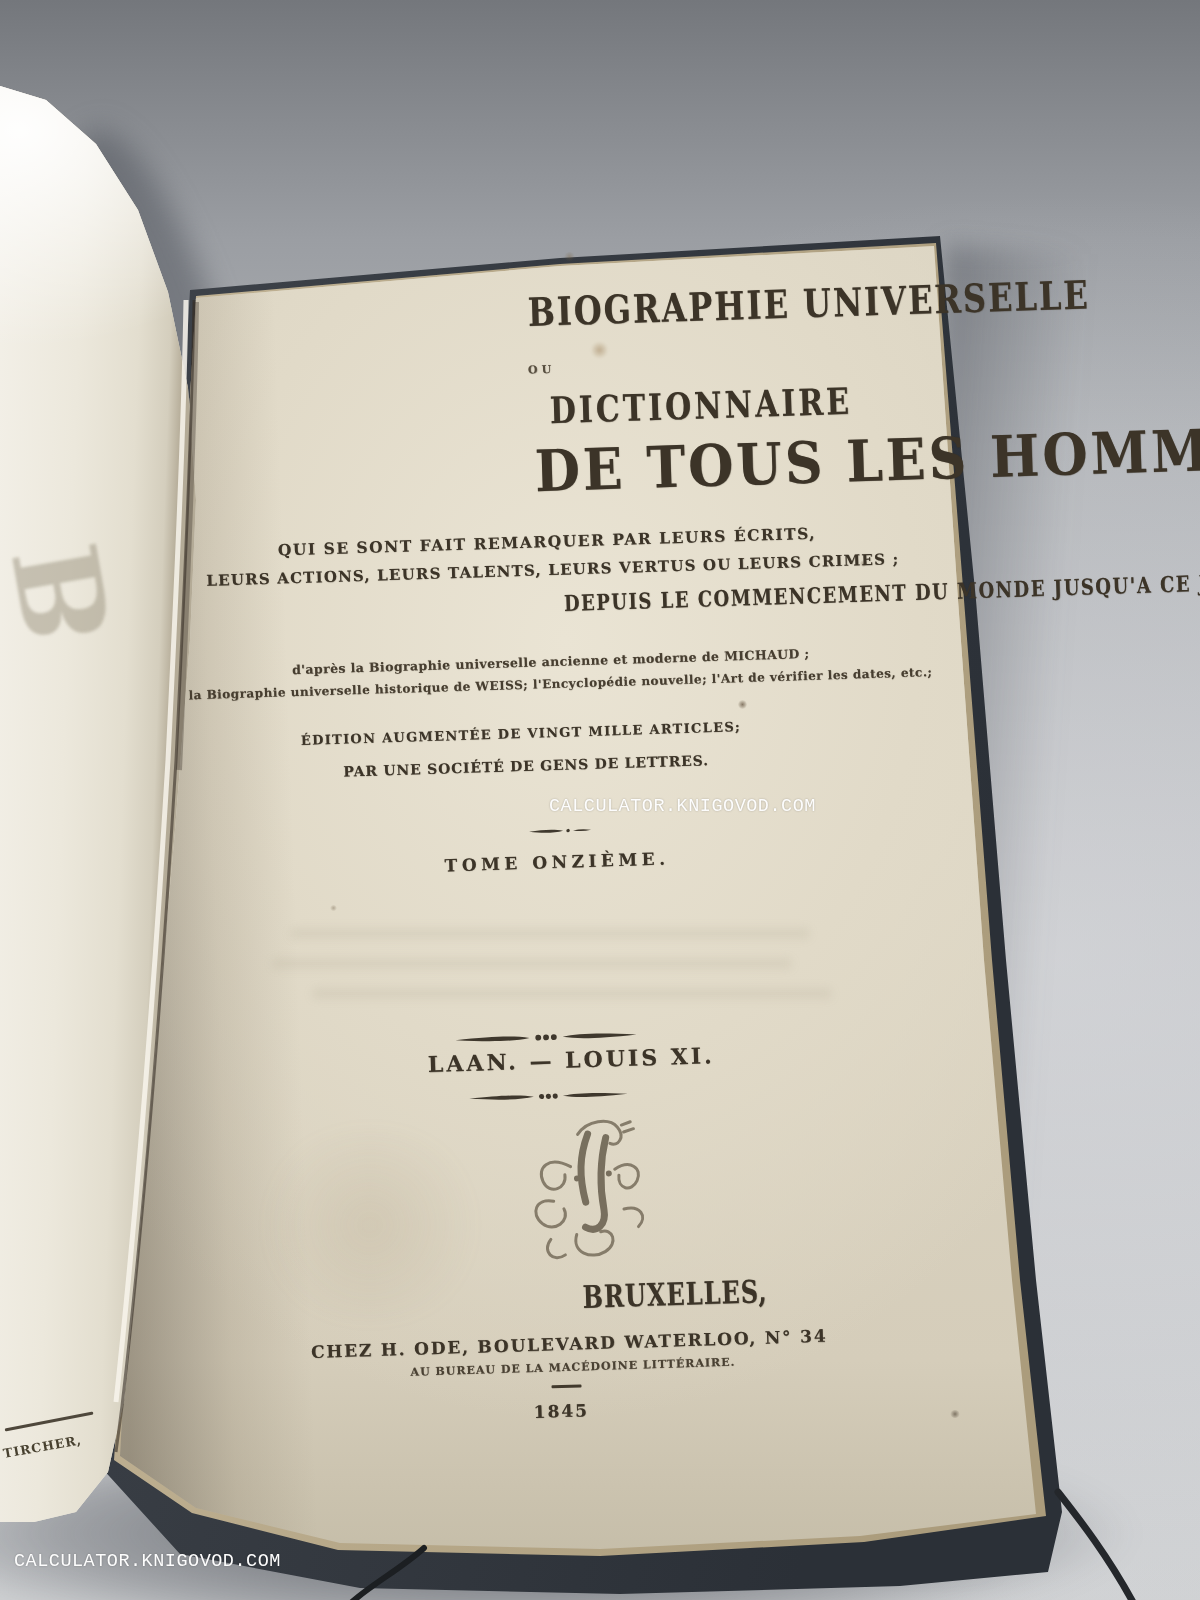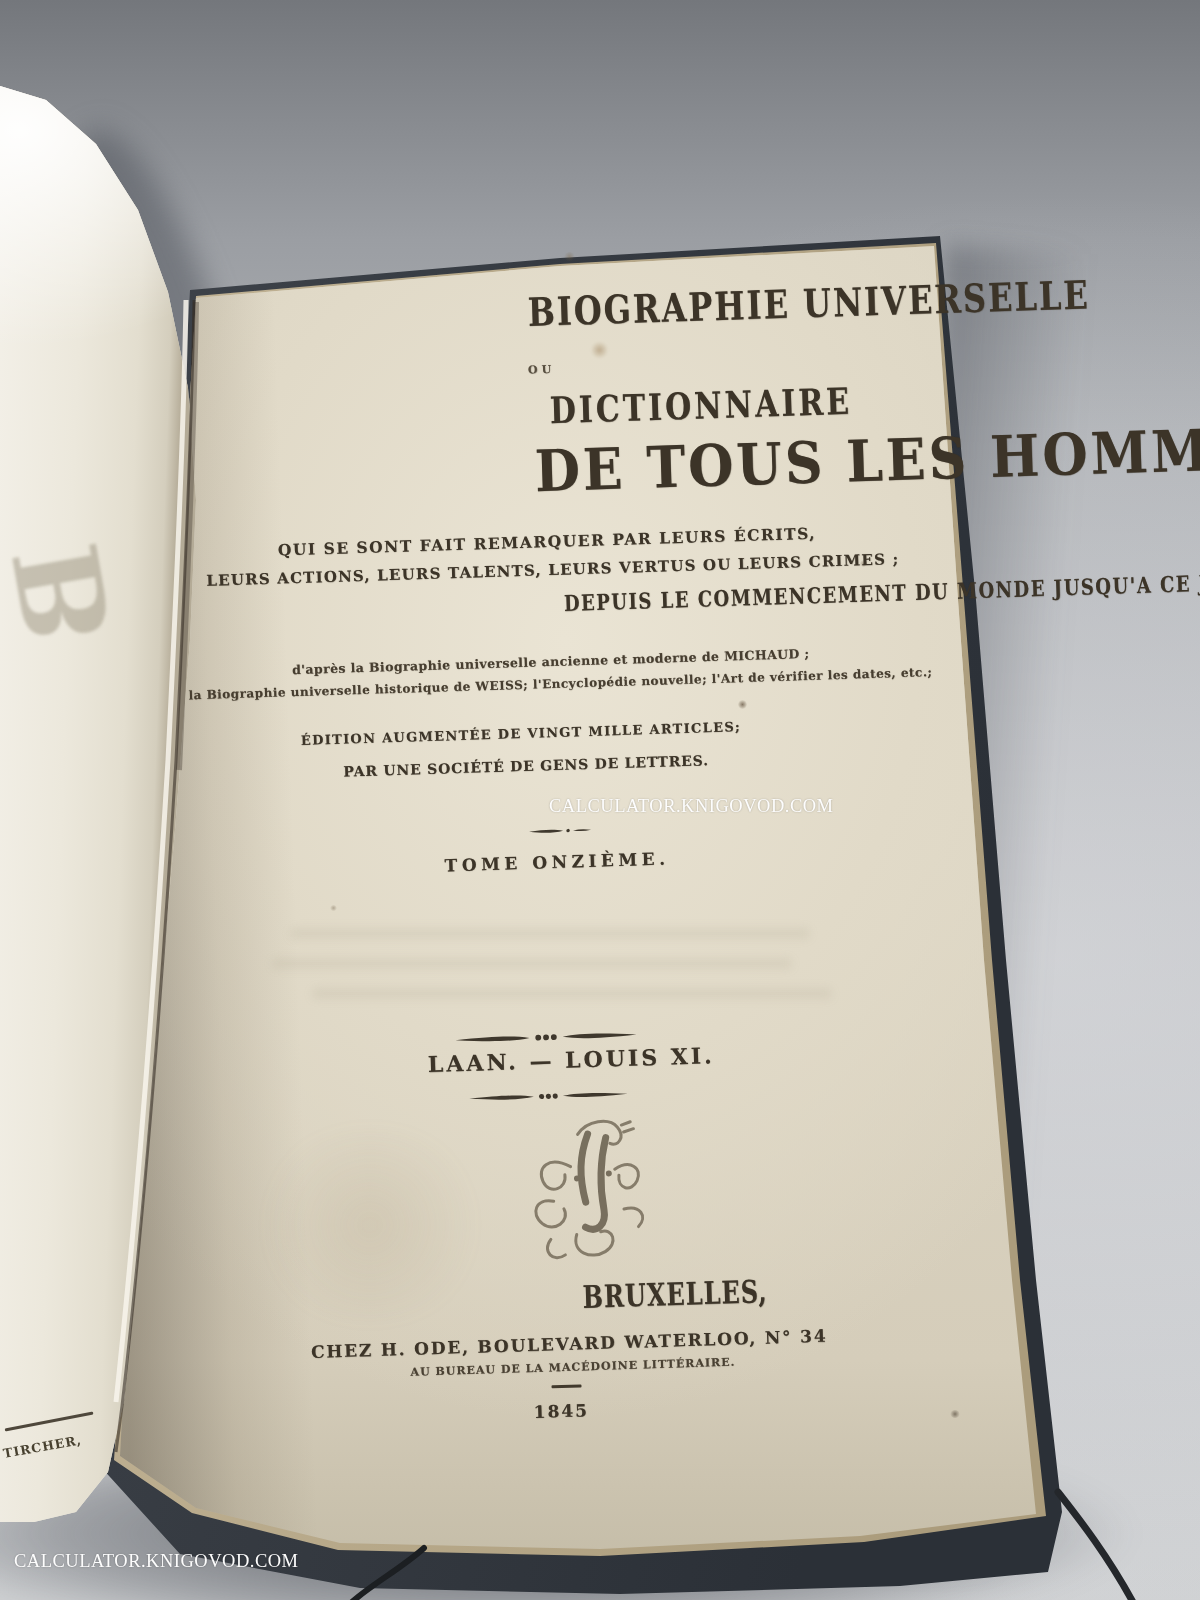--- a/index.html
+++ b/index.html
@@ -78,21 +78,21 @@
   .monogram  {top:830px; left:337px;width:140px;height:150px;opacity:.78;}
   .dash-year {top:1100px;left:363px;width:30px;height:3px;background:#423a2d;border-radius:1px;}
   
   .ghost-b{left:2px;top:540px;width:120px;height:130px;font-size:116px;font-weight:bold;
     color:rgba(156,148,128,.5);transform:rotate(-100deg) scaleX(-1);filter:blur(1.5px);
     font-family:"DejaVu Serif",serif;}
   .tircher-rule{left:4px;top:1420px;width:90px;height:2.5px;background:#4e473b;transform:rotate(-11deg);border-radius:2px;}
   .tircher-text{left:-8px;top:1440px;font-size:12.5px;font-weight:bold;letter-spacing:1px;
     color:#47402f;transform:rotate(-10deg);white-space:nowrap;}
   
-  .wm{font-family:Liberation Serif, serif;color:var(--watermark,#fdfdfd);
+  .wm{font-family:Liberation Mono, monospace;color:var(--watermark,#fdfdfd);
     letter-spacing:.5px;text-shadow:0 0 2px rgba(0,0,0,.25);white-space:nowrap;text-align:center;}
   .wm-center{left:549px;top:796px;font-size:18.5px;}
   .wm-bottom{left:14px;top:1551px;font-size:18.5px;}
   .cable-svg{left:0;top:0;width:1200px;height:1600px;pointer-events:none;}
   .orn{fill:#3f382d;}
 </style>
 </head>
 <body style="--background: #aeb1b5; --cover: #41464d; --page: #ddd6c4; --left_page: #ece8dc; --ink: #3c3428; --watermark: #fdfdfd;">
 
 <div class="scene">

